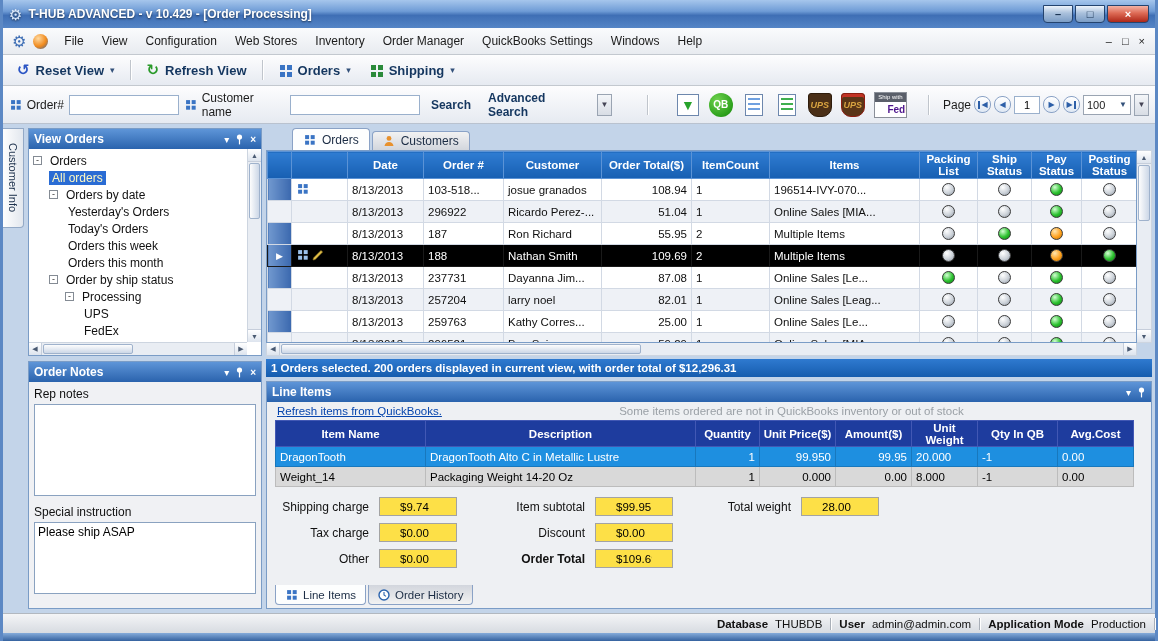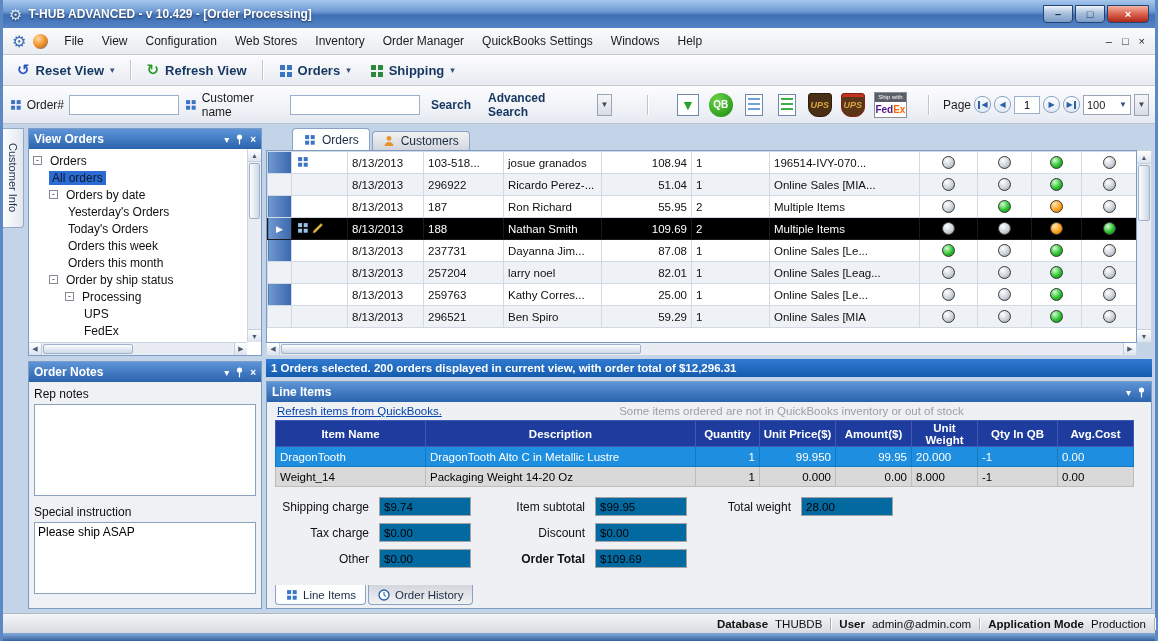--- a/index.html
+++ b/index.html
@@ -63,21 +63,21 @@
   .export-arrow { color:#28a32b; font-size:14px; font-weight:bold; line-height:1; }
   .qb-badge { width:24px; height:24px; border-radius:50%; background:radial-gradient(circle at 35% 30%, #6fd24e, #2ca01c 70%, #1d7a12);
     color:#fff; font-weight:bold; font-size:10px; display:flex; align-items:center; justify-content:center; }
   .ups-shield { width:24px; height:24px; background:#4a2f17; border:1px solid #2e1c0c;
     border-radius:3px 3px 10px 10px; color:#d9a441; font-weight:bold; font-style:italic; font-size:9px;
     display:flex; align-items:center; justify-content:center; }
   .ups-shield.ws { background:#5a3518; border-color:#8c1d12; box-shadow:inset 0 3px 0 #c23325; }
   .fedex-box { width:34px; height:26px; border:1px solid #8a8f98; background:#fff; display:flex; flex-direction:column; overflow:hidden; }
   .fedex-top { background:#5a5f6a; color:#fff; font-size:6px; text-align:center; line-height:9px; height:9px; }
   .fedex-bottom { flex:1; display:flex; align-items:center; justify-content:center; font-weight:bold; font-size:10px; }
-  .fedex-fed { color:#4d148c; } .fedex-ex { color:#ff6600; }
+  .fedex-fed { color:#4d148c;padding-left:24px; } .fedex-ex { color:#ff6600; }
   .page-nav { display:flex; align-items:center; gap:3px; }
   .nav-btn { width:17px; height:17px; border:1px solid #8aa2c6; border-radius:8px;
     background:linear-gradient(#ffffff,#dfe8f4); color:#2d5fa8; font-size:8px;
     display:flex; align-items:center; justify-content:center; }
   .nav-bar { display:inline-block; width:2px; height:8px; background:#2d5fa8; margin:0 1px; }
   .page-input { width:26px; height:18px; border:1px solid #9ab0cc; text-align:center; font-size:11px; }
   .size-select { width:48px; height:20px; border:1px solid #9aa4b2; background:#fff; font-size:11px;
     display:flex; align-items:center; justify-content:space-between; padding:0 3px; }
   .size-select .chev { font-size:8px; }
 
@@ -96,21 +96,21 @@
 
   
   .view-orders { flex:0 0 228px; }
   .tree-wrap { flex:1; position:relative; background:#fff; overflow:hidden; }
   .tree { padding:3px 16px 14px 4px; font-size:12px; color:#111; }
   .tree-item { display:flex; align-items:center; gap:5px; height:17px; white-space:nowrap; }
   .l1 { padding-left:16px; } .l2 { padding-left:32px; } .l3 { padding-left:48px; }
   .expander { flex:0 0 9px; width:9px; height:9px; border:1px solid #848b94; background:#fff;
     font-size:9px; line-height:7px; text-align:center; color:#333; }
   .tlabel { padding:0 3px; }
-  .tree-item.selected .tlabel { background:#2a6cd4; color:#0f172a; }
+  .tree-item.selected .tlabel { background:#2a6cd4; color:#fef9c3; }
   .vscroll { position:absolute; top:0; right:0; bottom:13px; width:14px; background:#e9edf3;
     border-left:1px solid #cdd5e0; display:flex; flex-direction:column; align-items:stretch; }
   .vs-btn { height:13px; display:flex; align-items:center; justify-content:center; font-size:7px; color:#4a5a72;
     background:linear-gradient(#ffffff,#dde4ee); border-bottom:1px solid #c6cedb; }
   .vs-btn.bottom { margin-top:auto; border-top:1px solid #c6cedb; border-bottom:none; }
   .vs-thumb { margin:1px; height:56px; background:linear-gradient(90deg,#fdfdfd,#ccd7e7);
     border:1px solid #9fb2cc; border-radius:2px; }
   .hscroll { position:absolute; left:0; right:14px; bottom:0; height:13px; background:#e9edf3;
     border-top:1px solid #cdd5e0; display:flex; align-items:stretch; }
   .hs-btn { width:13px; display:flex; align-items:center; justify-content:center; font-size:7px; color:#4a5a72;
@@ -174,22 +174,22 @@
     padding:0 3px; line-height:12px; }
   table.items td { border:1px solid #bcbcbc; height:20px; padding:0 4px; background:#d9d9d9; overflow:hidden; white-space:nowrap; }
   table.items tr.selected td { background:#1e8fe0; color:#fff; border-color:#1878bd; }
   table.items td.num { text-align:right; }
 
   .totals { margin:10px 0 0 10px; display:grid;
     grid-template-columns:92px 100px 96px 100px 86px 100px; column-gap:10px; row-gap:7px;
     font-size:12px; color:#111; align-items:center; }
   .tot-label { text-align:right; }
   .tot-label.bold { font-weight:bold; }
-  input.tot-input { height:19px; width:92px; border:1px solid #a3a3a3; background:#0369a1;
-    font-size:11.5px; padding:0 4px; }
+  input.tot-input { height:19px; width:78px; border:1px solid #a3a3a3; background:#fde047;
+    font-size:11.5px; padding:0 20px; }
   .empty-cell { visibility:hidden; }
 
   .bottom-tabs { margin-top:auto; display:flex; gap:2px; padding:0 0 2px 8px; height:23px; }
   .btab { display:flex; align-items:center; gap:5px; height:20px; padding:0 9px;
     border:1px solid #8aa2c6; border-top:none; border-radius:0 0 4px 4px;
     background:linear-gradient(#d2d6dd,#f2f2f2); font-size:11.5px; color:#1b2c44; }
   .btab.active { background:#fdfefe; }
 
   
   .statusbar { height:20px; flex:0 0 20px; display:flex; align-items:center;
@@ -445,20 +445,34 @@
               <col style="width:98px">
                 <col style="width:90px">
                 <col style="width:78px">
                 <col style="width:150px">
               <col style="width:58px">
                 <col style="width:54px">
                 <col style="width:50px">
                 <col style="width:56px">
             </colgroup>
             <tbody>
+                <tr>
+              <th></th>
+              <th></th>
+              <th>Date</th>
+              <th>Order #</th>
+              <th>Customer</th>
+              <th>Order Total($)</th>
+              <th>ItemCount</th>
+              <th>Items</th>
+              <th>Packing List</th>
+              <th>Ship Status</th>
+              <th>Pay Status</th>
+              <th>Posting Status</th>
+            </tr>
             <tr>
               <td class="selcell"></td>
               <td class="iconcell"><span class="sq4 small"></span></td>
               <td>8/13/2013</td>
               <td>103-518...</td>
               <td>josue granados</td>
               <td class="num">108.94</td>
               <td>1</td>
               <td>196514-IVY-070...</td>
               <td class="status-cell"><span class="light" data-status="gray"></span></td>

